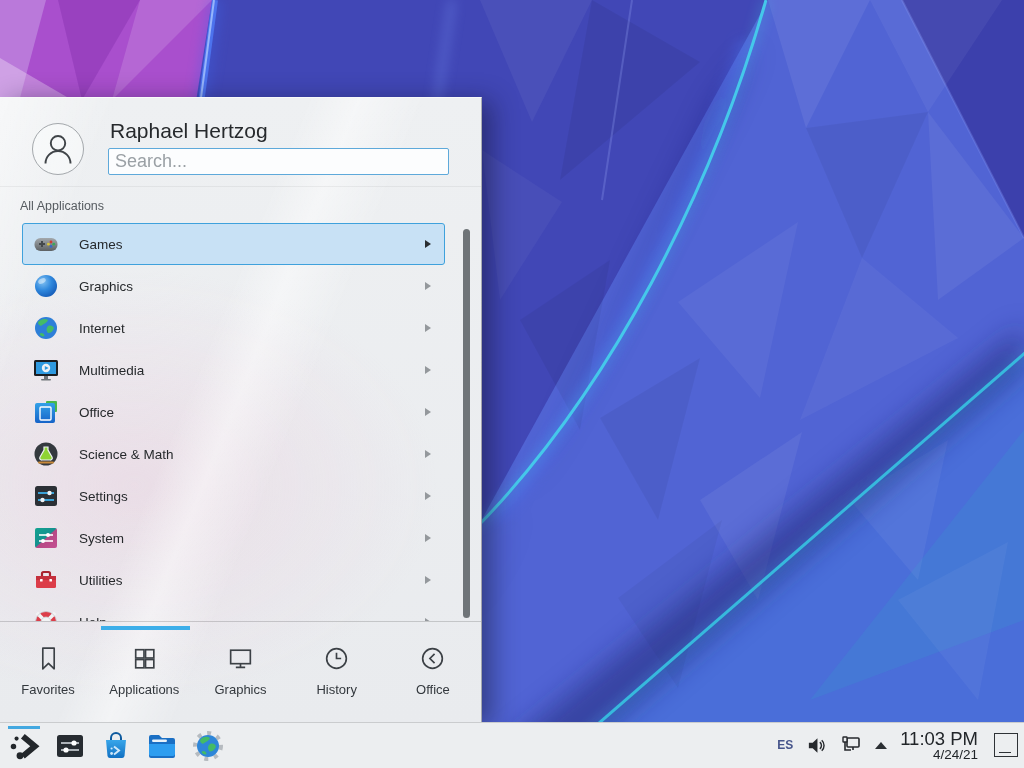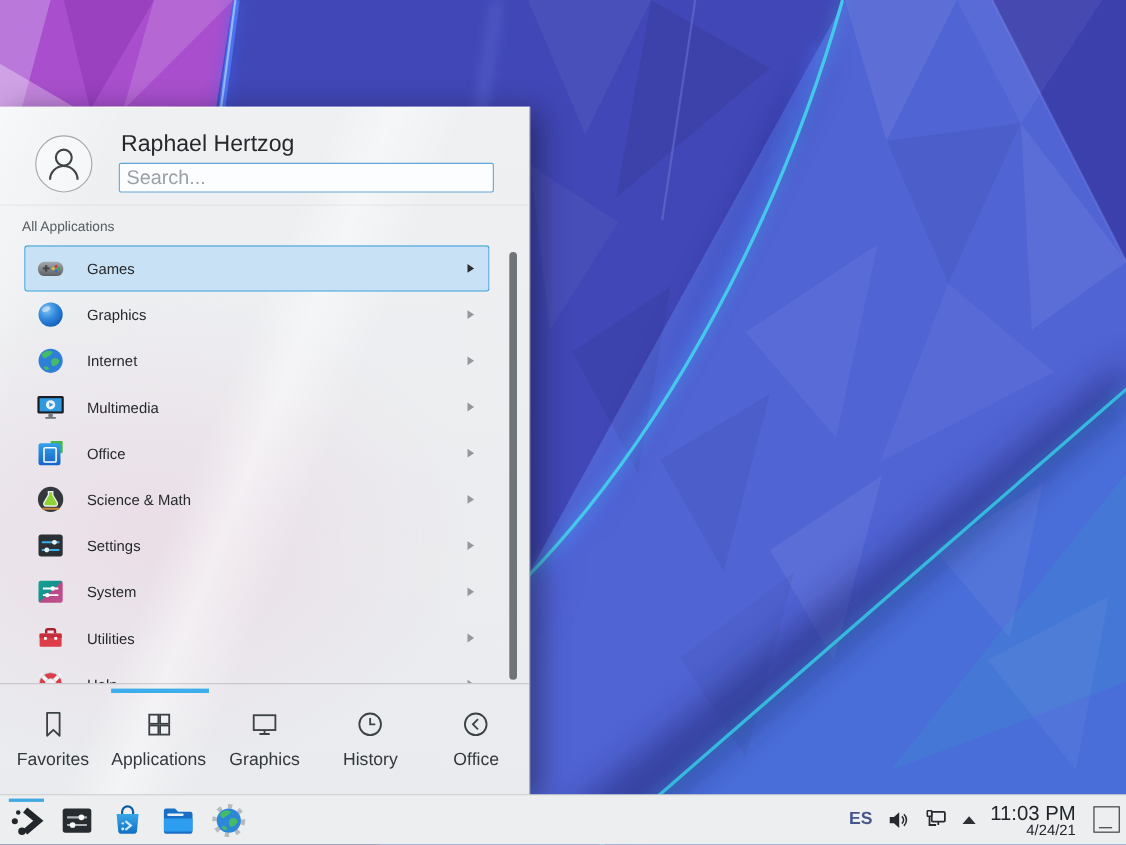--- a/index.html
+++ b/index.html
@@ -38,31 +38,31 @@
     border-left:6px solid #94989c;border-top:4.5px solid transparent;border-bottom:4.5px solid transparent;}
   .row.sel .arrow{border-left-color:#2a2d30;}
 
   .scrollbar{position:absolute;left:463px;top:131px;width:7px;height:389px;border-radius:4px;background:#6f7478;}
   .list-sep{position:absolute;left:0;top:523px;width:481px;height:1px;background:rgba(0,0,0,.16);}
   .tab-indicator{position:absolute;left:101px;top:528px;width:89px;height:4px;background:#3daee9;}
 
   .tabbar{position:absolute;left:0;top:532px;width:481px;height:93px;display:flex;}
   .tab{flex:1 1 0;display:flex;flex-direction:column;align-items:center;padding-top:14px;}
   .tic{width:29px;height:29px;display:block;}
-  .tlabel{margin-top:9px;font-size:16px;color:#33383d;}
+  .tlabel{margin-top:9px;font-size:13px;color:#33383d;}
 
   
   .taskbar{position:absolute;left:0;top:722px;width:1024px;height:46px;background:#eceef0;
     border-top:1px solid rgba(0,0,0,.14);box-sizing:border-box;display:flex;align-items:center;z-index:5;}
   .tb-left{display:flex;align-items:center;gap:14px;padding-left:8px;}
   .tb-app{width:32px;height:32px;position:relative;}
   .tb-app svg{width:32px;height:32px;display:block;}
   .launch-ind{position:absolute;left:0;top:-4px;width:32px;height:3px;background:#43a8e0;}
   .tb-right{margin-left:auto;display:flex;align-items:center;gap:13px;padding-right:6px;}
-  .kbd-layout{font-size:16px;font-weight:bold;color:#47558b;}
+  .kbd-layout{font-size:12px;font-weight:bold;color:#47558b;}
   .tray-ic{display:block;}
   .caret-up{width:0;height:0;border-left:6px solid transparent;border-right:6px solid transparent;
     border-bottom:7px solid #2b2f33;}
   .clock{text-align:center;color:#212529;line-height:1.04;}
   .clock .time{font-size:18.5px;}
   .clock .date{font-size:13.5px;text-align:right;}
   .show-desktop{width:24px;height:24px;border:1.5px solid #2e3236;box-sizing:border-box;position:relative;margin-left:3px;}
   .show-desktop i{position:absolute;left:4px;bottom:3px;width:12px;height:1.5px;background:#2e3236;}
 </style>
 </head>

